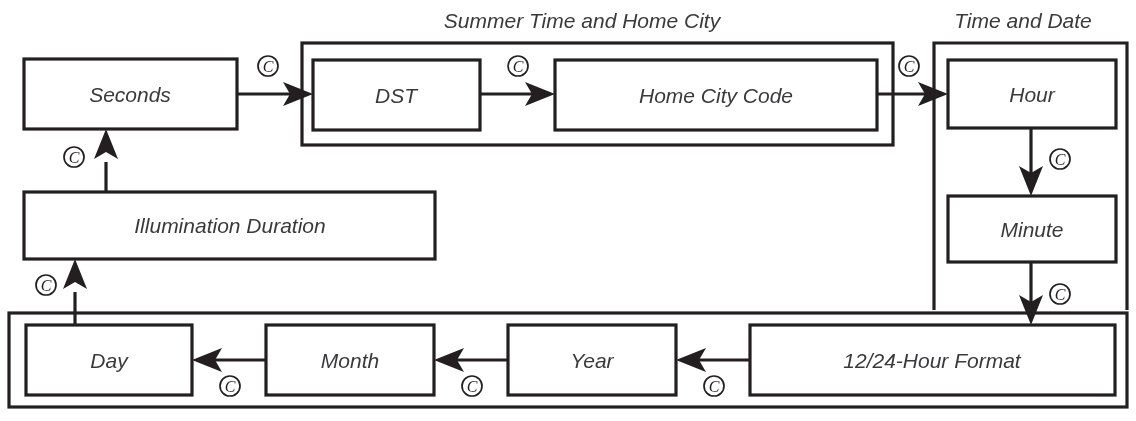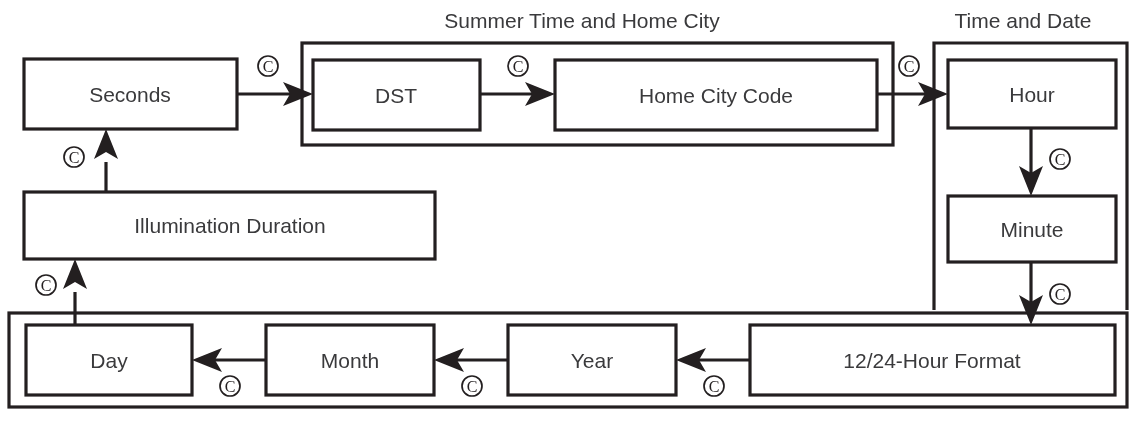--- a/index.html
+++ b/index.html
@@ -1,18 +1,18 @@
 <!DOCTYPE html>
 <html><head>
 <meta charset="utf-8">
 <style>
   html,body{margin:0;padding:0;background:#ffffff;}
   body{width:1136px;height:421px;overflow:hidden;
        font-family:"Liberation Sans","DejaVu Sans",sans-serif;color:#231f20;}
-  #stage{position:relative;width:1136px;height:326px;}
+  #stage{position:relative;width:1136px;height:326px;font-style:italic;}
   svg{position:absolute;left:0;top:0;width:1136px;height:421px;}
   .grp-label{font-size:21px;fill:#3a3a3c;font-family:"Liberation Sans","DejaVu Sans",sans-serif;}
   .node-label{font-size:21px;fill:#3a3a3c;font-family:"Liberation Sans","DejaVu Sans",sans-serif;}
   .cmark{font-size:16px;fill:#231f20;font-family:"Liberation Serif","DejaVu Serif",serif;}
   .nbox{fill:#ffffff;stroke:#231f20;stroke-width:3.2;}
   .gbox{fill:none;stroke:#231f20;stroke-width:3.2;}
   .ln{stroke:#231f20;stroke-width:3.2;fill:none;}
   .cc{fill:none;stroke:#231f20;stroke-width:1.7;}
   .ahead{fill:#231f20;}
 </style>

